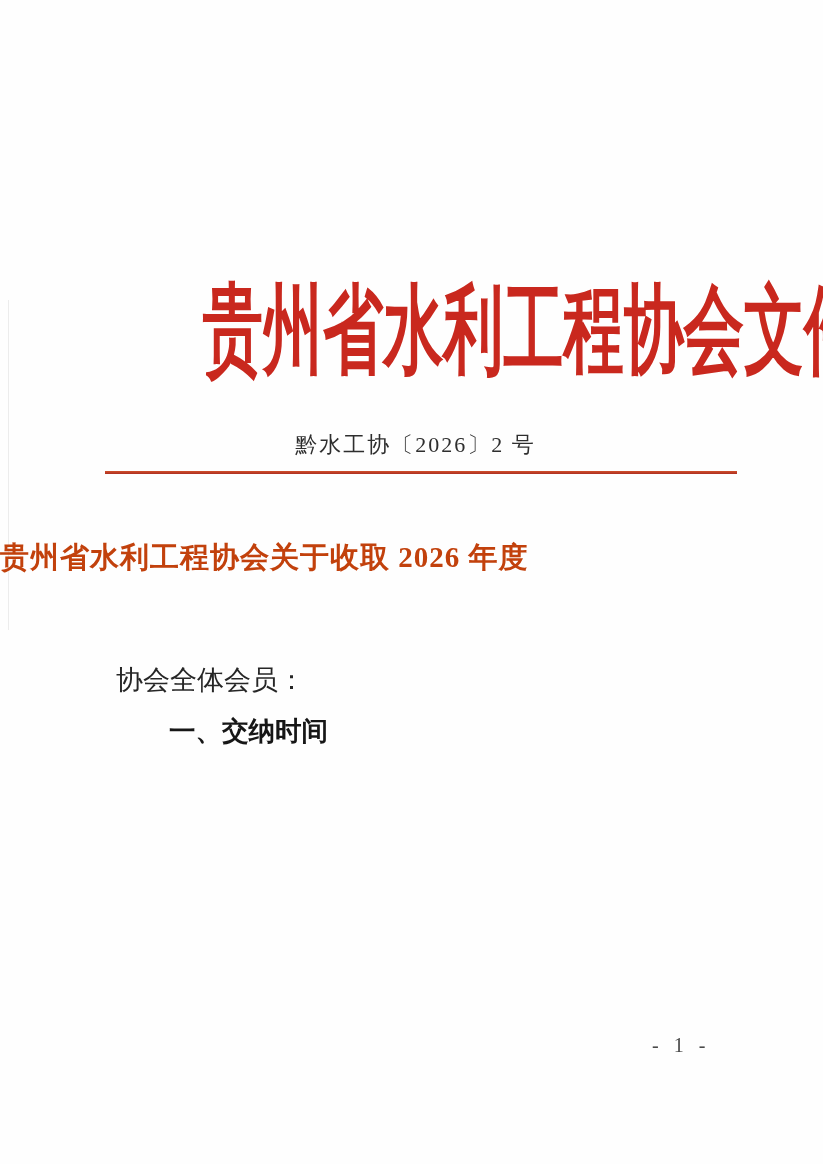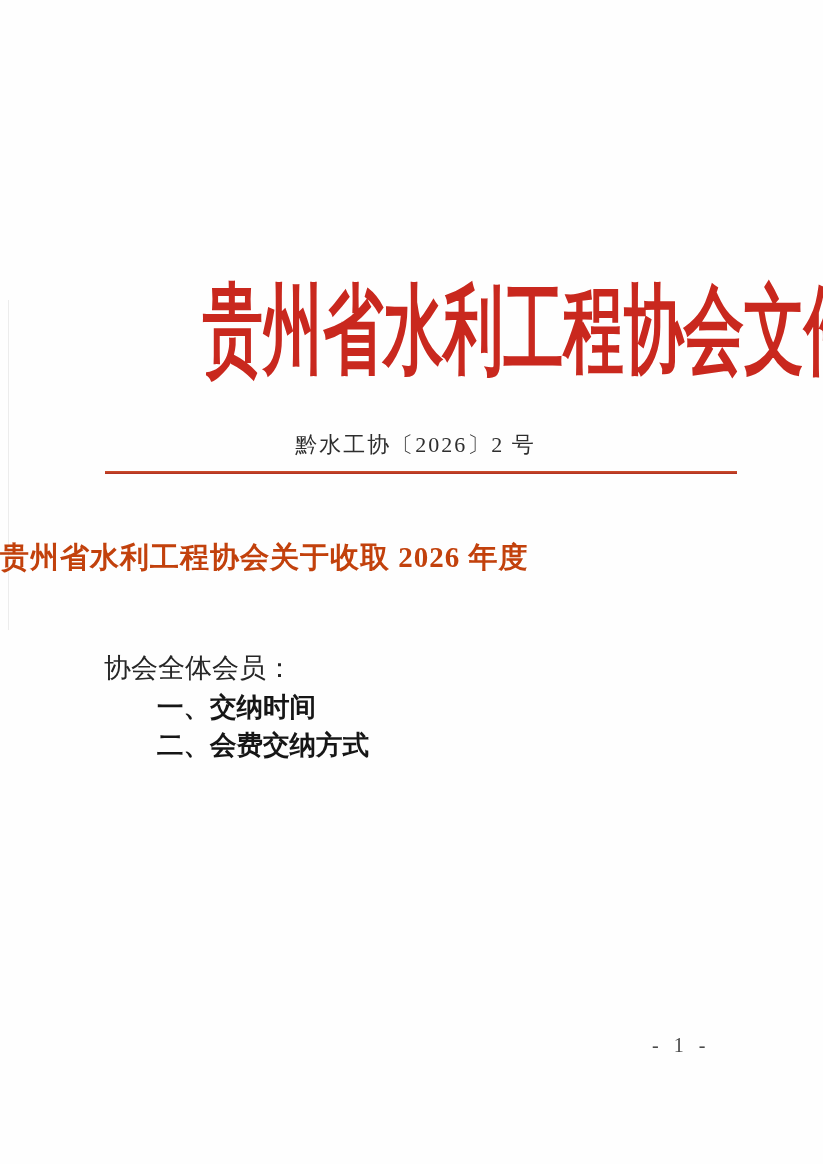--- a/index.html
+++ b/index.html
@@ -81,21 +81,21 @@
     position: absolute;
     top: 649px;
     left: 104px;
     width: 634px;
     font-size: 27px;
     line-height: 38.6px;
     text-align: justify;
     color: #262626;
   }
   .body-block p {
-    margin: 0;
+    margin: 12px;
   }
   .para-indent {
     text-indent: 2em;
   }
   .section-heading {
     margin: 0;
     text-indent: 2em;
     font-weight: bold;
     color: #161616;
     font-family: Liberation Serif, serif;
@@ -128,18 +128,17 @@
 
   <div class="red-rule"></div>
 
   <div class="doc-title">
     <div>贵州省水利工程协会关于收取 2026 年度</div>
   </div>
 
   <div class="body-block">
     <p>协会全体会员：</p>
     <p class="section-heading">一、交纳时间</p>
-    <p class="section-heading">二、会费交纳方式</p>
   </div>
 
   <div class="page-number">- 1 -</div>
 
 </div>
 
 </body></html>

